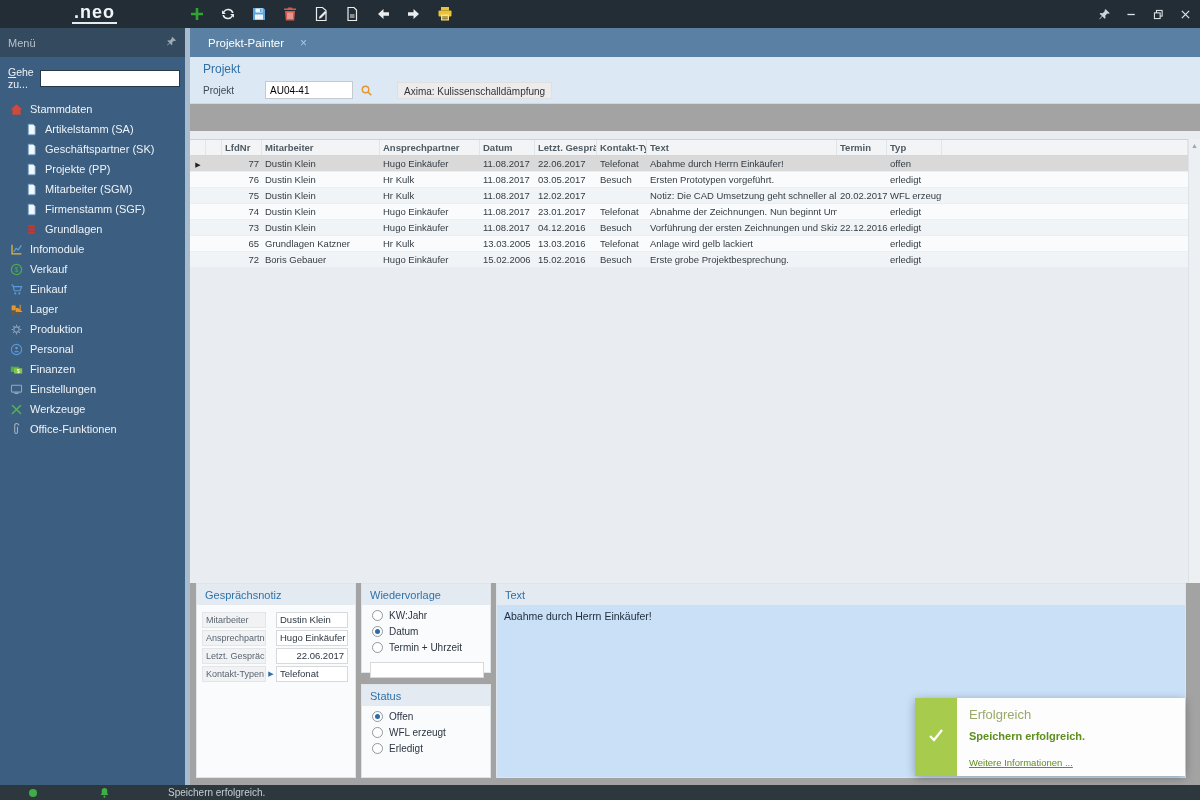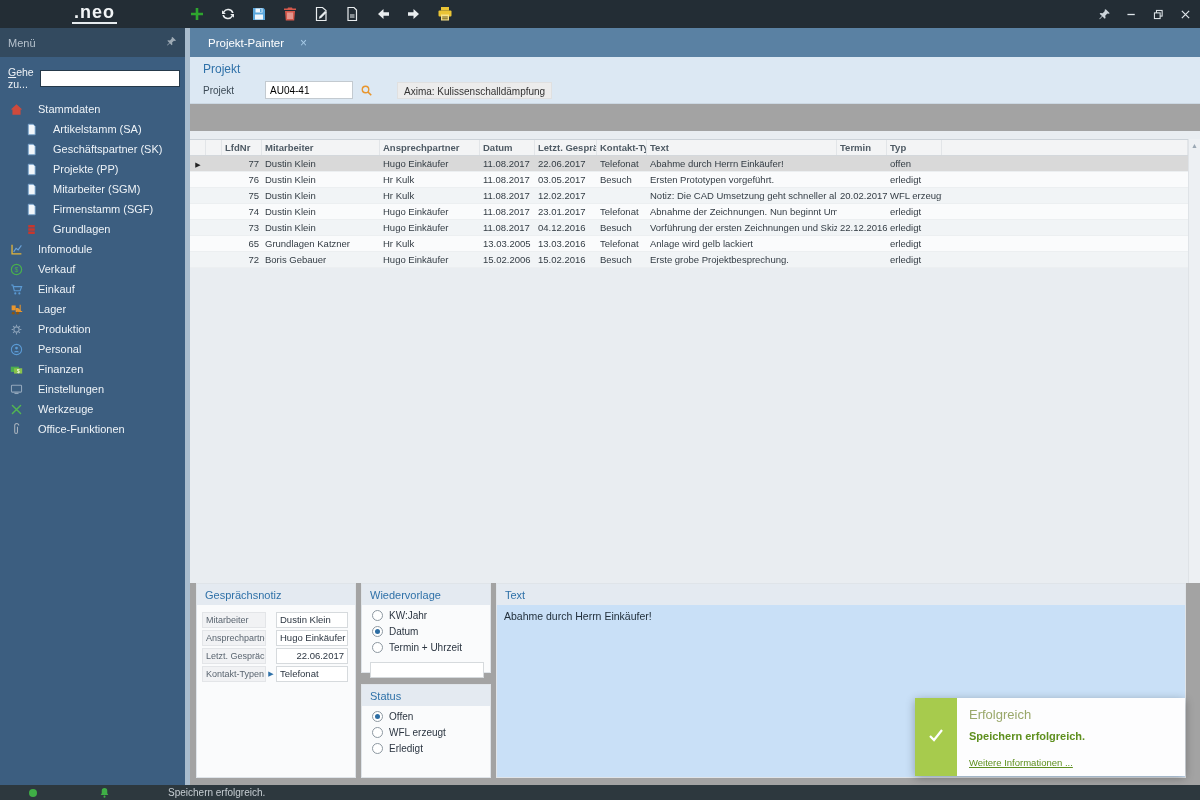--- a/index.html
+++ b/index.html
@@ -18,21 +18,21 @@
   .winc svg { width:13px; height:13px; }
 
   
   .sidebar { position:absolute; left:0; top:28px; width:185px; bottom:15px; background:#3c5e80; overflow:hidden; }
   .menu-header { height:29px; background:#334a5f; color:#b6c2cd; font-size:11px; display:flex; align-items:center; justify-content:space-between; padding:0 8px; }
   .menu-header .icon svg { width:11px; height:11px; opacity:.7; }
   .goto-row { display:flex; align-items:center; margin:9px 6px 9px 8px; gap:6px; }
   .goto-label { color:#eef2f6; font-size:10.5px; display:inline-block; }
   .goto-label::first-letter { text-decoration:underline; }
   .goto-input { flex:1; height:17px; border:1px solid #25394a; background:#fff; font-size:10px; padding:0 3px; }
-  .side-item { height:20px; display:flex; align-items:center; gap:15px; padding-left:9px; color:#eef3f7; font-size:11px; cursor:pointer; white-space:nowrap; }
+  .side-item { height:20px; display:flex; align-items:center; gap:7px; padding-left:9px; color:#eef3f7; font-size:11px; cursor:pointer; white-space:nowrap; }
   .side-item.lvl1 { padding-left:24px; }
   .side-item .icon { width:14px; height:14px; display:flex; align-items:center; justify-content:center; }
   .side-item .icon svg { width:13px; height:13px; }
 
   .splitter { position:absolute; left:185px; top:28px; width:5px; bottom:15px; background:#a9bccd; cursor:col-resize; }
 
   
   .main { position:absolute; left:190px; top:28px; right:0; bottom:15px; }
   .tabstrip { height:29px; background:#5a81a3; display:flex; align-items:center; padding-left:8px; }
   .doc-tab { display:flex; align-items:center; gap:16px; padding:0 10px; height:29px; color:#fff; font-size:11.5px; cursor:pointer; }

